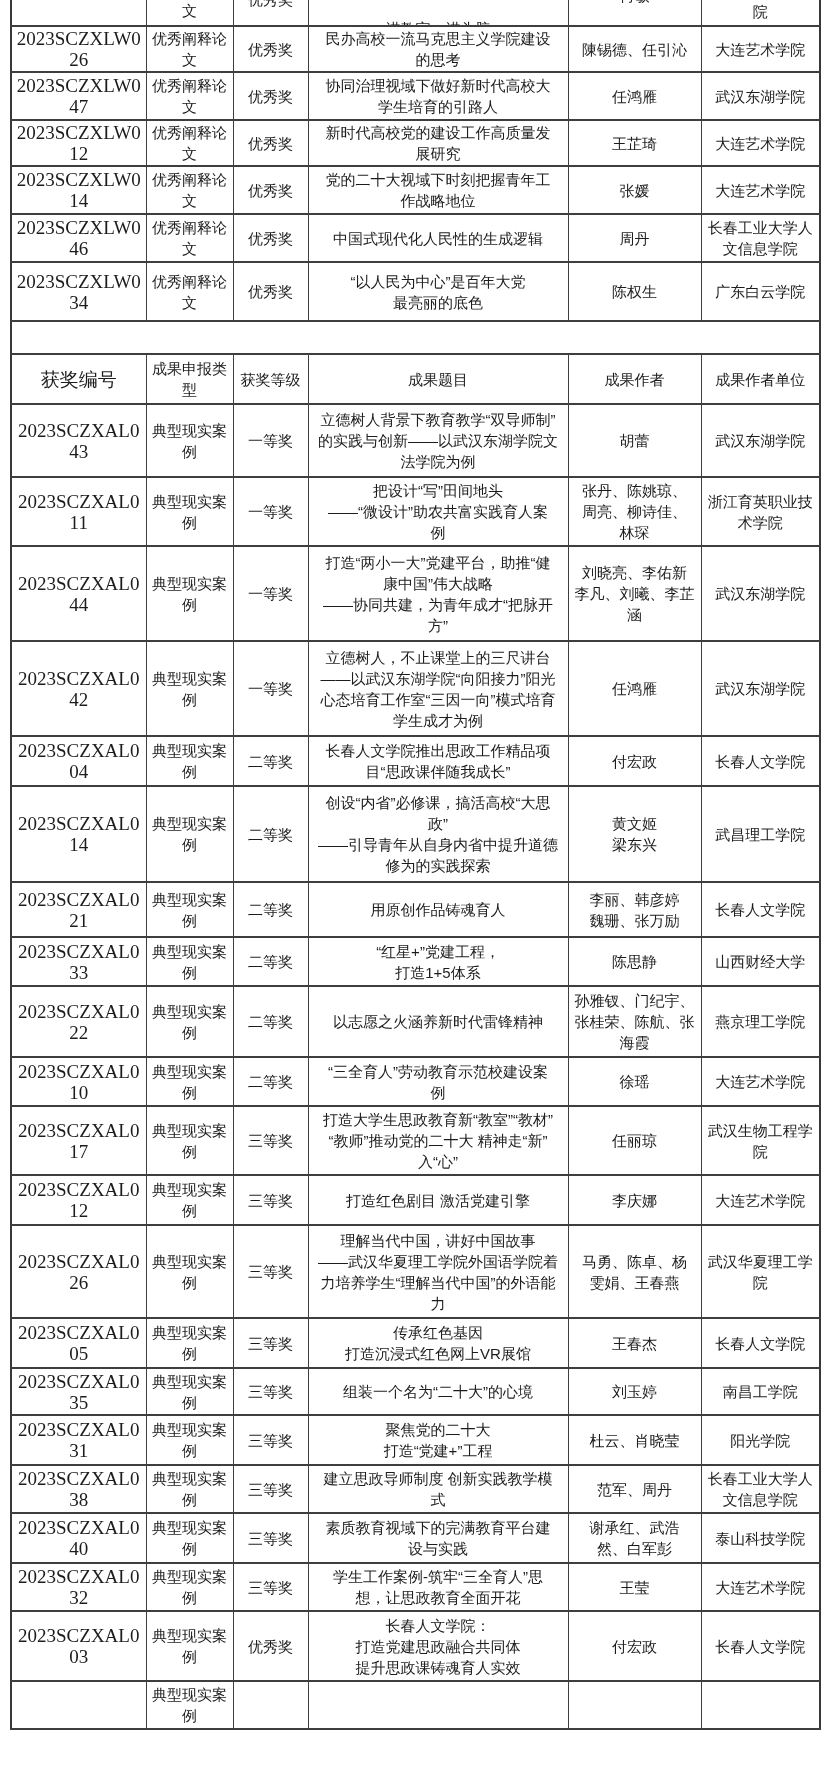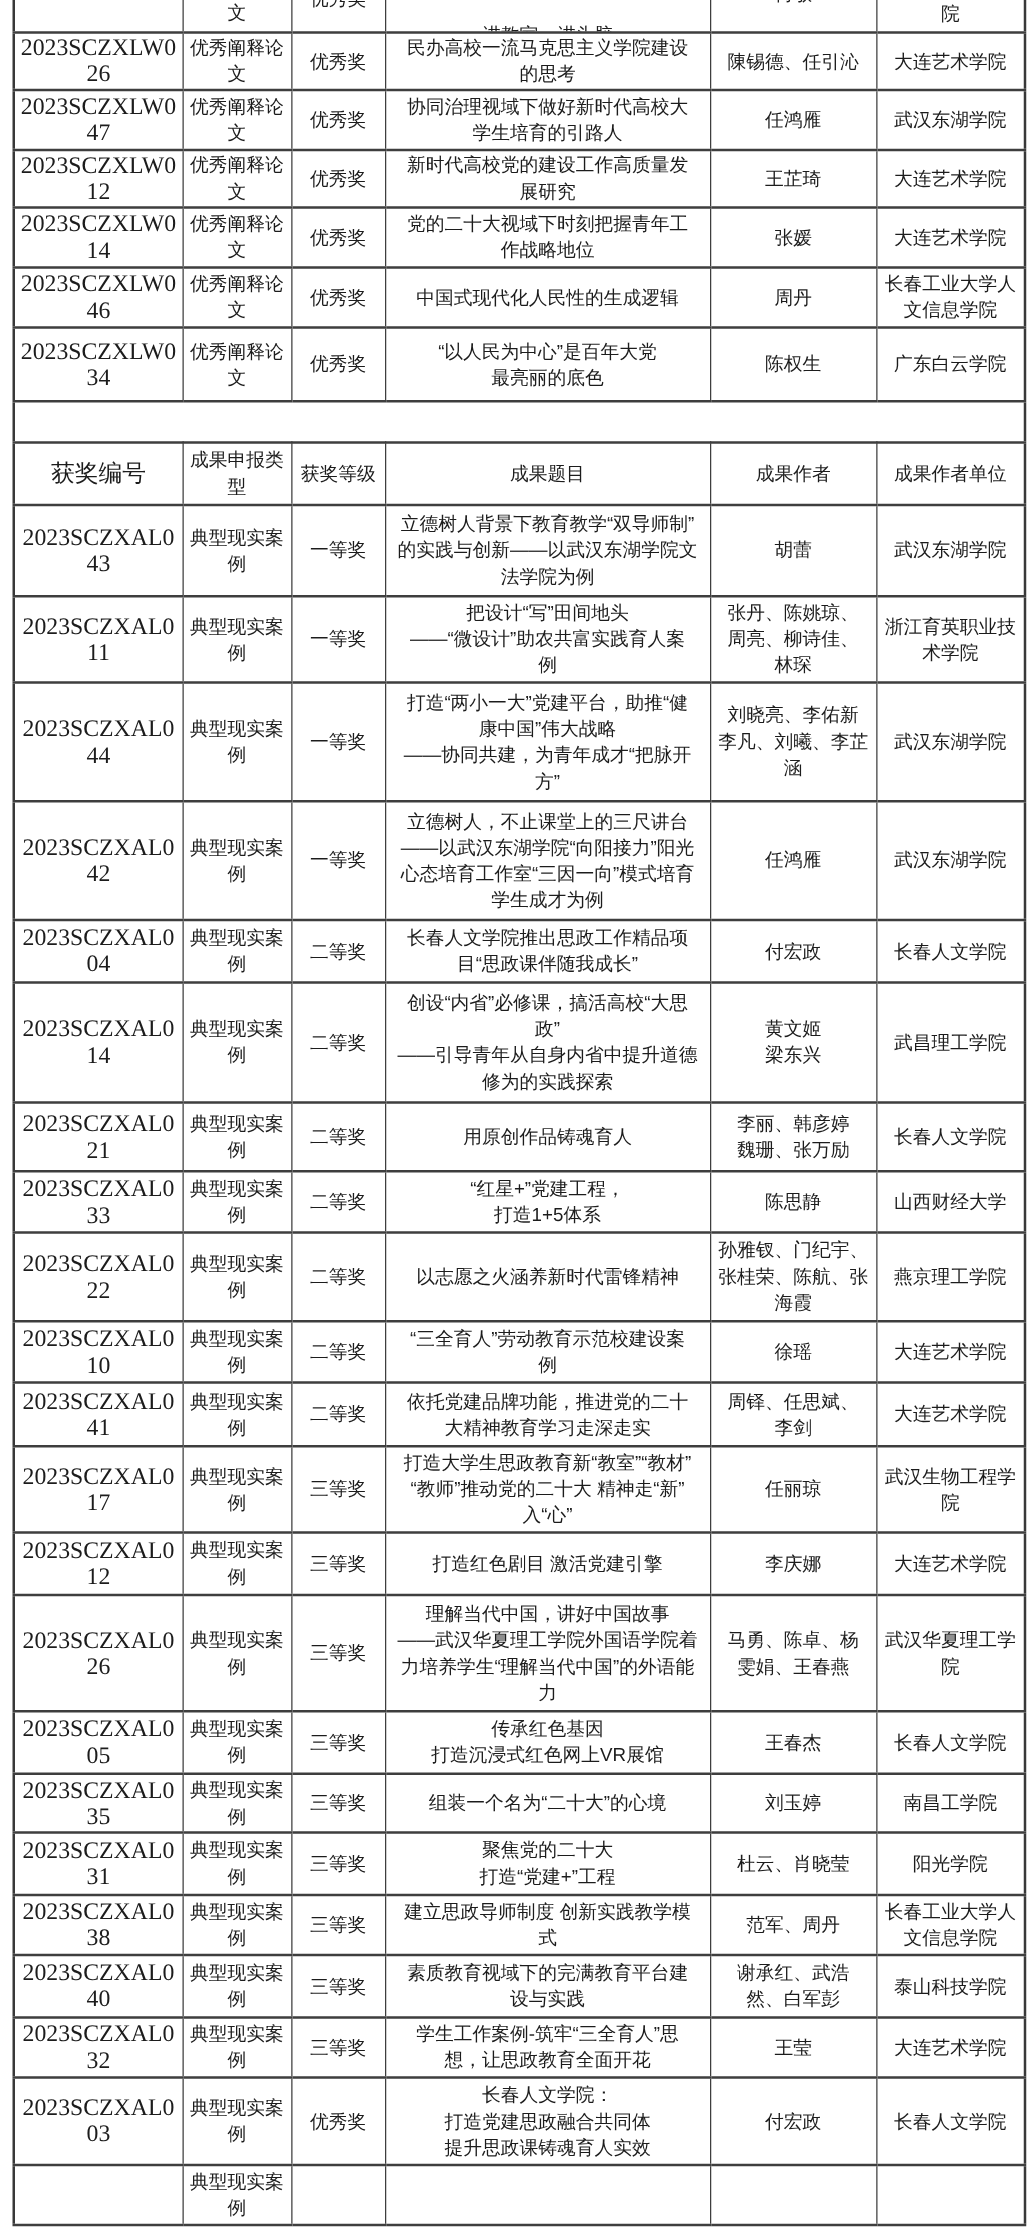--- a/index.html
+++ b/index.html
@@ -215,30 +215,20 @@
       </tr>
       <tr style="height: 49px;">
         <td class="cell-code">2023SCZXAL010</td>
         <td class="cell-type">典型现实案例</td>
         <td class="cell-level">二等奖</td>
         <td class="cell-title">“三全育人”劳动教育示范校建设案
 例</td>
         <td class="cell-author">徐瑶</td>
         <td class="cell-unit">大连艺术学院</td>
       </tr>
-      <tr style="height: 51px;">
-        <td class="cell-code">2023SCZXAL041</td>
-        <td class="cell-type">典型现实案例</td>
-        <td class="cell-level">二等奖</td>
-        <td class="cell-title">依托党建品牌功能，推进党的二十
-大精神教育学习走深走实</td>
-        <td class="cell-author">周铎、任思斌、
-李剑</td>
-        <td class="cell-unit">大连艺术学院</td>
-      </tr>
       <tr style="height: 69px;">
         <td class="cell-code">2023SCZXAL017</td>
         <td class="cell-type">典型现实案例</td>
         <td class="cell-level">三等奖</td>
         <td class="cell-title">打造大学生思政教育新“教室”“教材”
 “教师”推动党的二十大 精神走“新”
 入“心”</td>
         <td class="cell-author">任丽琼</td>
         <td class="cell-unit">武汉生物工程学
 院</td>

